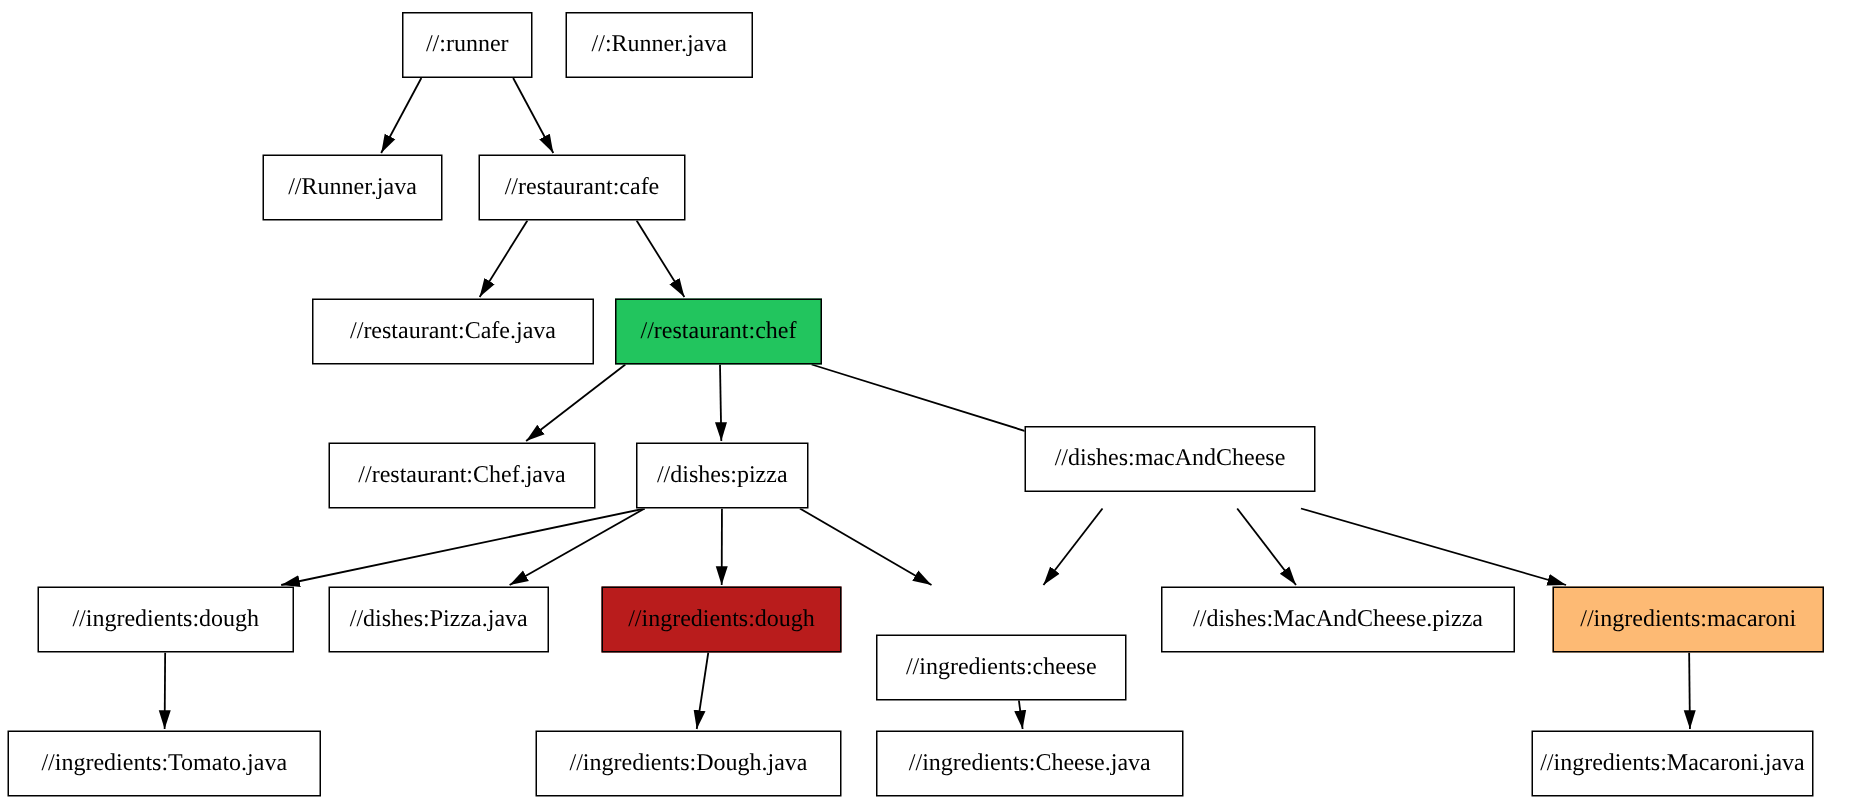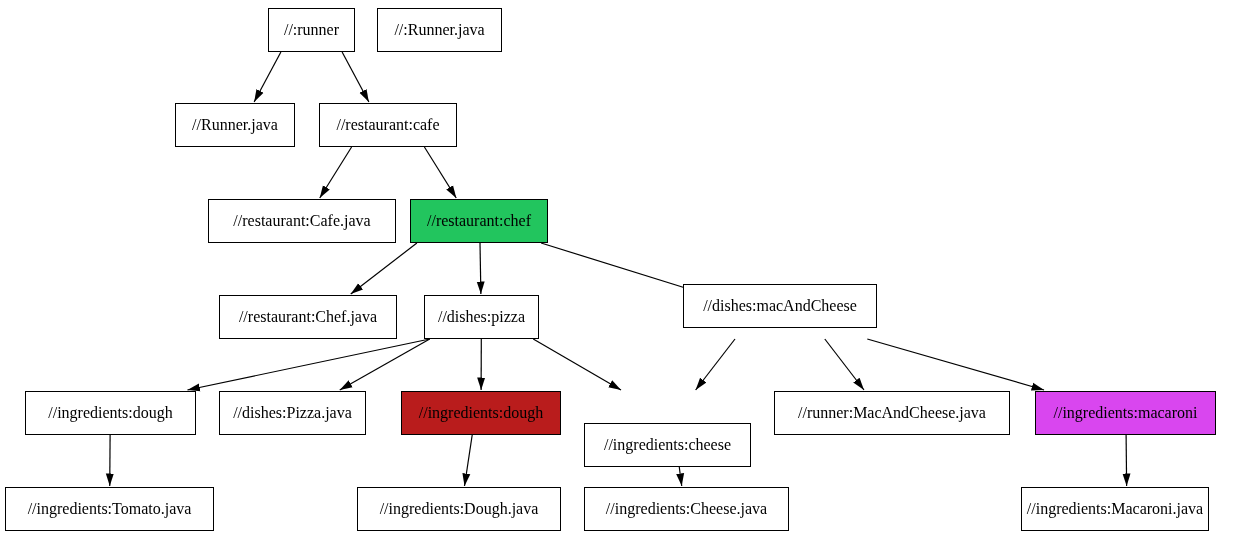--- a/index.html
+++ b/index.html
@@ -74,20 +74,20 @@
       <div class="graph-node" style="left: 319px; top: 103px; width: 138px; height: 44px; background: rgb(255, 255, 255); border-color: rgb(0, 0, 0);">//restaurant:cafe</div>
       <div class="graph-node" style="left: 208px; top: 199px; width: 188px; height: 44px; background: rgb(255, 255, 255); border-color: rgb(0, 0, 0);">//restaurant:Cafe.java</div>
       <div class="graph-node" style="left: 410px; top: 199px; width: 138px; height: 44px; background: #22c55e; border-color: rgb(0, 0, 0);">//restaurant:chef</div>
       <div class="graph-node" style="left: 219px; top: 295px; width: 178px; height: 44px; background: rgb(255, 255, 255); border-color: rgb(0, 0, 0);">//restaurant:Chef.java</div>
       <div class="graph-node" style="left: 424px; top: 295px; width: 115px; height: 44px; background: rgb(255, 255, 255); border-color: rgb(0, 0, 0);">//dishes:pizza</div>
       <div class="graph-node" style="left: 683px; top: 284px; width: 194px; height: 44px; background: rgb(255, 255, 255); border-color: rgb(0, 0, 0);">//dishes:macAndCheese</div>
       <div class="graph-node" style="left: 25px; top: 391px; width: 171px; height: 44px; background: rgb(255, 255, 255); border-color: rgb(0, 0, 0);">//ingredients:dough</div>
       <div class="graph-node" style="left: 219px; top: 391px; width: 147px; height: 44px; background: rgb(255, 255, 255); border-color: rgb(0, 0, 0);">//dishes:Pizza.java</div>
       <div class="graph-node" style="left: 401px; top: 391px; width: 160px; height: 44px; background: #b91c1c; border-color: rgb(0, 0, 0);">//ingredients:dough</div>
       <div class="graph-node" style="left: 584px; top: 391px; width: 167px; height: 44px; background: rgb(255, 255, 255); border-color: rgb(0, 0, 0); margin-top: 32px;">//ingredients:cheese</div>
-      <div class="graph-node" style="left: 774px; top: 391px; width: 236px; height: 44px; background: rgb(255, 255, 255); border-color: rgb(0, 0, 0);">//runner:MacAndCheese.java</div>
-      <div class="graph-node" style="left: 1035px; top: 391px; width: 181px; height: 44px; background: #d946ef; border-color: rgb(0, 0, 0); text-align: right;">//ingredients:macaroni</div>
+      <div class="graph-node" style="left: 774px; top: 391px; width: 236px; height: 44px; background: rgb(255, 255, 255); border-color: rgb(0, 0, 0);">//dishes:MacAndCheese.pizza</div>
+      <div class="graph-node" style="left: 1035px; top: 391px; width: 181px; height: 44px; background: #fdba74; border-color: rgb(0, 0, 0); text-align: right;">//ingredients:macaroni</div>
       <div class="graph-node" style="left: 5px; top: 487px; width: 209px; height: 44px; background: rgb(255, 255, 255); border-color: rgb(0, 0, 0);">//ingredients:Tomato.java</div>
       <div class="graph-node" style="left: 357px; top: 487px; width: 204px; height: 44px; background: rgb(255, 255, 255); border-color: rgb(0, 0, 0);">//ingredients:Dough.java</div>
       <div class="graph-node" style="left: 584px; top: 487px; width: 205px; height: 44px; background: rgb(255, 255, 255); border-color: rgb(0, 0, 0);">//ingredients:Cheese.java</div>
       <div class="graph-node" style="left: 1021px; top: 487px; width: 188px; height: 44px; background: rgb(255, 255, 255); border-color: rgb(0, 0, 0);">//ingredients:Macaroni.java</div>
     </div>
 </div>
 
 </body></html>

